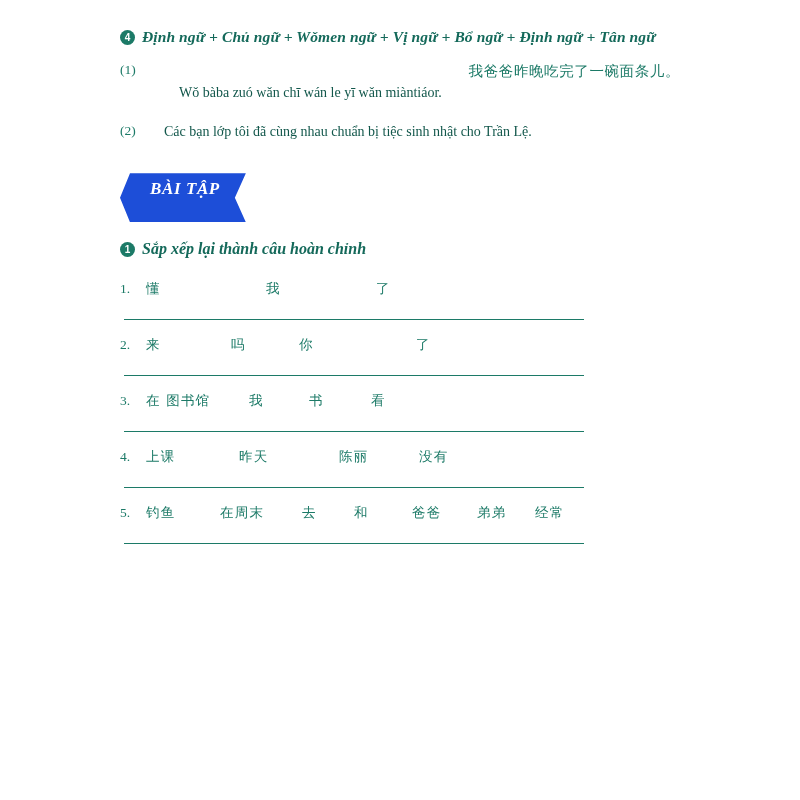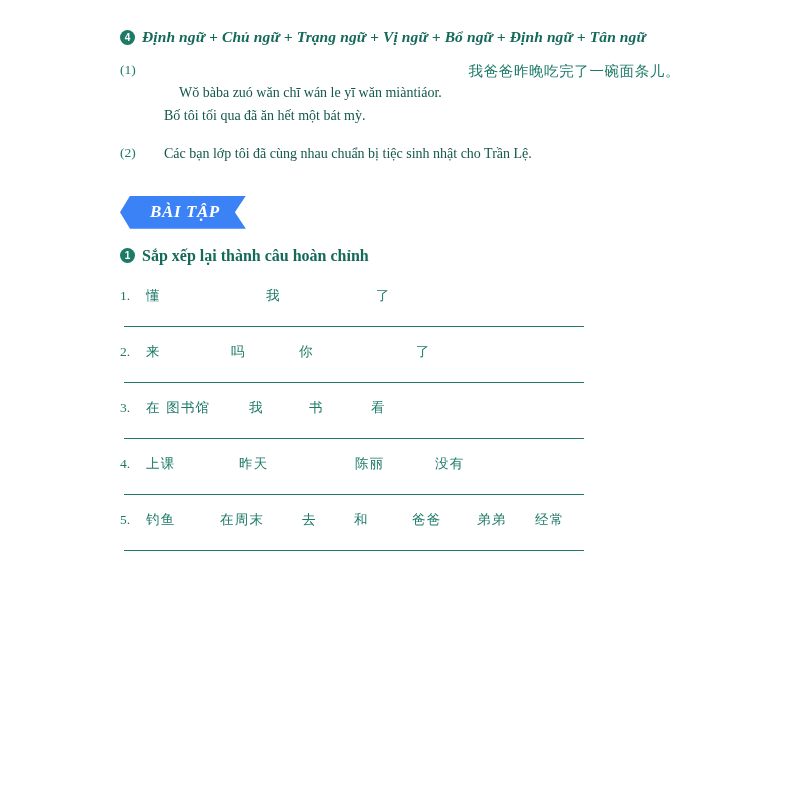--- a/index.html
+++ b/index.html
@@ -89,42 +89,43 @@
     line-height: 1.6;
   }
 
   
   .banner-wrap {
     margin: 30px 0 18px 0;
   }
   .banner {
     position: relative;
     display: inline-block;
-    background: #3b82f6;
+    background: #1d4ed8;
     color: #ffffff;
     font-family: "Liberation Serif", serif;
     font-weight: bold;
     font-style: italic;
     font-size: 17px;
     letter-spacing: 0.6px;
-    padding: 6px 26px 7px 30px;
+    padding: 6px 26px 23px 30px;
     clip-path: polygon(10px 0, 100% 0, calc(100% - 11px) 50%, 100% 100%, 10px 100%, 0 50%);
   }
 
   
   .ex-head {
     display: flex;
     align-items: center;
     gap: 7px;
     margin: 6px 0 22px 0;
   }
   .ex-head-text {
     font-family: "Liberation Serif", serif;
     font-size: 16px;
     font-weight: bold;
+    font-style: italic;
     color: #14695a;
   }
 
   
   .item {
     margin-bottom: 16px;
   }
   .item-line {
     display: flex;
     align-items: baseline;
@@ -148,29 +149,28 @@
     margin: 17px 0 0 4px;
   }
 </style>
 </head>
 <body>
 
 <div class="page">
 
   <div class="section-head">
     <span class="num-badge">4</span>
-    <span class="section-head-text">Định ngữ + Chủ ngữ + Trạng ngữ + Vị ngữ + Bổ ngữ + Định ngữ + Tân ngữ</span>
+    <span class="section-head-text">Định ngữ + Chủ ngữ + Wǒmen ngữ + Vị ngữ + Bổ ngữ + Định ngữ + Tân ngữ</span>
   </div>
 
   <div class="example">
     <div class="ex-index">(1)</div>
     <div class="ex-body">
       <div class="ex-hanzi">我爸爸昨晚吃完了一碗面条儿。</div>
       <div class="ex-pinyin">Wǒ bàba zuó wǎn chī wán le yī wǎn miàntiáor.</div>
-      <div class="ex-viet">Bố tôi tối qua đã ăn hết một bát mỳ.</div>
     </div>
   </div>
 
   <div class="example">
     <div class="ex-index">(2)</div>
     <div class="ex-body">
       <div class="ex-viet">Các bạn lớp tôi đã cùng nhau chuẩn bị tiệc sinh nhật cho Trần Lệ.</div>
     </div>
   </div>
 
@@ -212,21 +212,21 @@
       <span class="word" style="width:62px">书</span>
       <span class="word">看</span>
     </div>
     <div class="rule"></div>
   </div>
 
   <div class="item">
     <div class="item-line">
       <span class="item-no">4.</span>
       <span class="word" style="width:93px">上课</span>
-      <span class="word" style="width:116px">昨天</span>
+      <span class="word" style="width:100px">昨天</span>
       <span class="word" style="width:80px">陈丽</span>
       <span class="word">没有</span>
     </div>
     <div class="rule"></div>
   </div>
 
   <div class="item">
     <div class="item-line">
       <span class="item-no">5.</span>
       <span class="word" style="width:74px">钓鱼</span>

